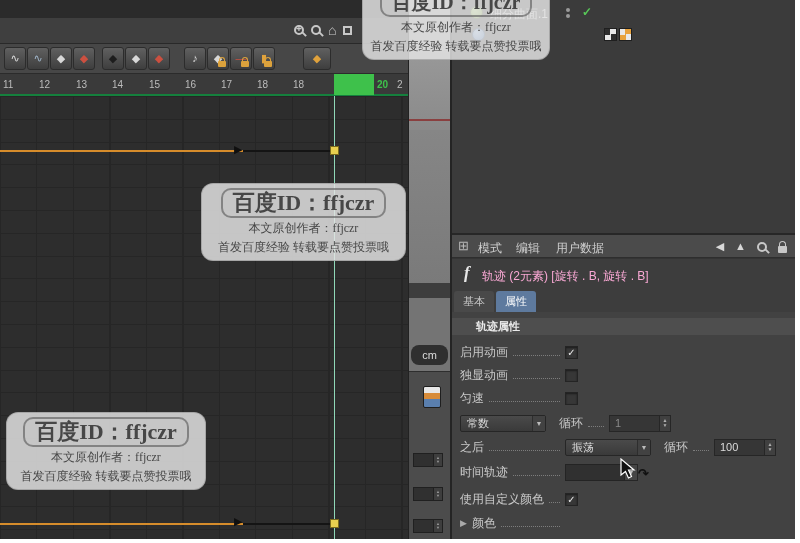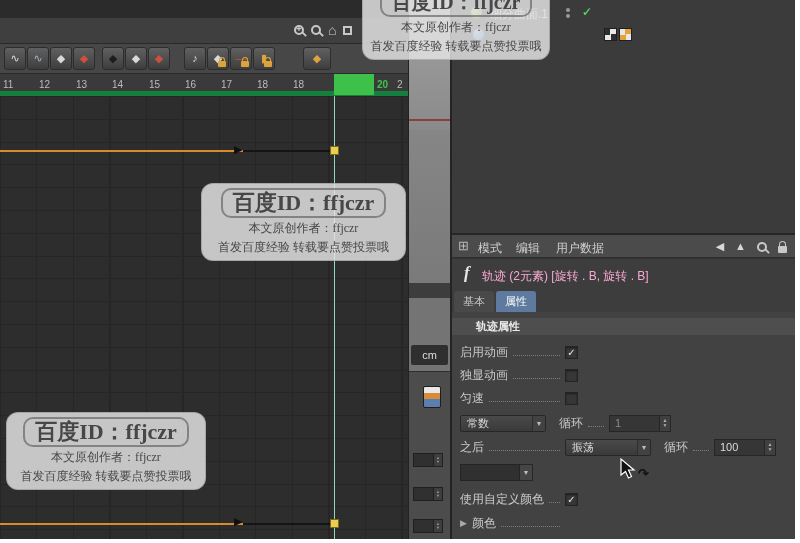--- a/index.html
+++ b/index.html
@@ -17,21 +17,21 @@
   .i-magplus::before { content:'+'; position:absolute; top:-4px; left:0px; color:#c8c8c8; font-size:10px; font-weight:bold; }
   .i-home { color:#c8c8c8; font-size:14px; line-height:14px; }
   .i-sq { width:9px; height:9px; border:2px solid #c8c8c8; }
 
   .tl-toolbar { position:absolute; left:0; top:44px; width:408px; height:30px; background:#474747; border-bottom:1px solid #2b2b2b; }
   .tbtn { position:absolute; top:3px; width:22px; height:23px; background:linear-gradient(#606060,#3e3e3e); border:1px solid #2c2c2c; border-radius:3px; display:flex; align-items:center; justify-content:center; font-size:11px; line-height:11px; }
   .c-light { color:#d8d8d8; } .c-black { color:#1d1d1d; } .c-red { color:#cc5040; } .c-orange { color:#e0a23c; } .c-blue { color:#9fb4c8; }
   .mini-lock { position:absolute; right:2px; bottom:2px; width:8px; height:6px; background:#dca23c; border-radius:1px; }
   .mini-lock::before { content:''; position:absolute; top:-4px; left:1px; width:4px; height:4px; border:1.5px solid #dca23c; border-bottom:none; border-radius:3px 3px 0 0; }
 
-  .tl-ruler { position:absolute; left:0; top:74px; width:408px; height:22px; background:#3a3a3a; border-bottom:5px solid #15803d; font-size:10px; color:#bcbcbc; }
+  .tl-ruler { position:absolute; left:0; top:74px; width:408px; height:22px; background:#3a3a3a; border-bottom:2px solid #15803d; font-size:10px; color:#bcbcbc; }
   .frame-num { position:absolute; top:5px; }
   .range-block { position:absolute; left:334px; top:0; width:40px; height:21px; }
   .hl-num { position:absolute; left:377px; top:5px; font-weight:bold; }
   .partial-num { position:absolute; left:397px; top:5px; color:#bcbcbc; }
 
   .tl-grid { position:absolute; left:0; top:96px; width:408px; height:443px; background-color:#2d2d2d;
     background-image:
       repeating-linear-gradient(to right,#262626 0 1px,transparent 1px 36.5px),
       repeating-linear-gradient(to bottom,#262626 0 1px,transparent 1px 22.8px); }
   .playhead { position:absolute; left:334px; top:0; width:1px; height:443px; }
@@ -40,21 +40,21 @@
   .key-sq { position:absolute; width:9px; height:9px; border:1px solid #7a6a1c; }
   .curve-marker { position:absolute; font-size:11px; color:#0f0f0f; line-height:11px; }
 
   
   .vp { position:absolute; left:408px; top:0; width:42px; height:539px; border-left:1px solid #222; background:#757575; }
   .vp-sky { position:absolute; left:0; top:0; width:42px; height:130px; background:linear-gradient(#a2a2a2,#8a8a8a); }
   .vp-mid { position:absolute; left:0; top:130px; width:42px; height:153px; background:linear-gradient(#868686,#7a7a7a); }
   .vp-axis { position:absolute; left:0; top:119px; width:42px; height:2px; background:#8a4040; }
   .vp-band { position:absolute; left:0; top:283px; width:42px; height:15px; background:#3d3d3d; }
   .vp-low { position:absolute; left:0; top:298px; width:42px; height:73px; background:#747474; }
-  .cm-box { position:absolute; left:2px; top:345px; width:37px; height:20px; background:#2f2f2f; color:#ddd; font-size:11px; text-align:center; line-height:20px; border-radius:2px; }
+  .cm-box { position:absolute; left:2px; top:345px; width:37px; height:20px; background:#2f2f2f; color:#ddd; font-size:11px; text-align:center; line-height:20px; border-radius:8px; }
   .vp-ui { position:absolute; left:0; top:371px; width:42px; height:168px; background:#4c4c4c; border-top:1px solid #2e2e2e; }
   .mat-icon { position:absolute; left:14px; top:14px; width:18px; height:22px; border:1px solid #1f1f1f; background:linear-gradient(180deg,#e8e8e8 0 30%,#d88c3a 30% 60%,#5a7fae 60% 100%); border-radius:2px; }
   .mini-spin { position:absolute; left:4px; width:30px; height:14px; background:#303030; border:1px solid #202020; display:flex; align-items:center; }
   .mini-spin .sp-arrows { margin-left:auto; width:9px; height:100%; background:#3e3e3e; border-left:1px solid #202020; display:flex; flex-direction:column; align-items:center; justify-content:center; }
   .mini-spin .sp-arrows span { font-size:4px; line-height:4px; color:#9a9a9a; }
 
   
   .rp { position:absolute; left:450px; top:0; width:345px; height:539px; background:#3b3b3b; border-left:2px solid #242424; }
   .om-row { position:absolute; left:0; width:345px; height:18px; font-size:12px; color:#dcdcdc; }
   .obj-icon { position:absolute; width:13px; height:13px; border-radius:50%; }
@@ -339,20 +339,24 @@
         <span class="spin">
               <span class="val">100</span>
               <span class="arrows">
                 <span>▲</span>
                 <span>▼</span>
               </span>
             </span>
       </div>
 
       <div class="prow" style="top:150px">
+        <span class="lblwrap">
+              <span class="lbl">时间轨迹</span>
+              <span class="leader"></span>
+            </span>
         <span class="tfield"></span>
         <span class="tpick">▼</span>
       </div>
 
       <div class="prow" style="top:177px">
         <span class="lblwrap">
               <span class="lbl">使用自定义颜色</span>
               <span class="leader"></span>
             </span>
         <span class="chk">

